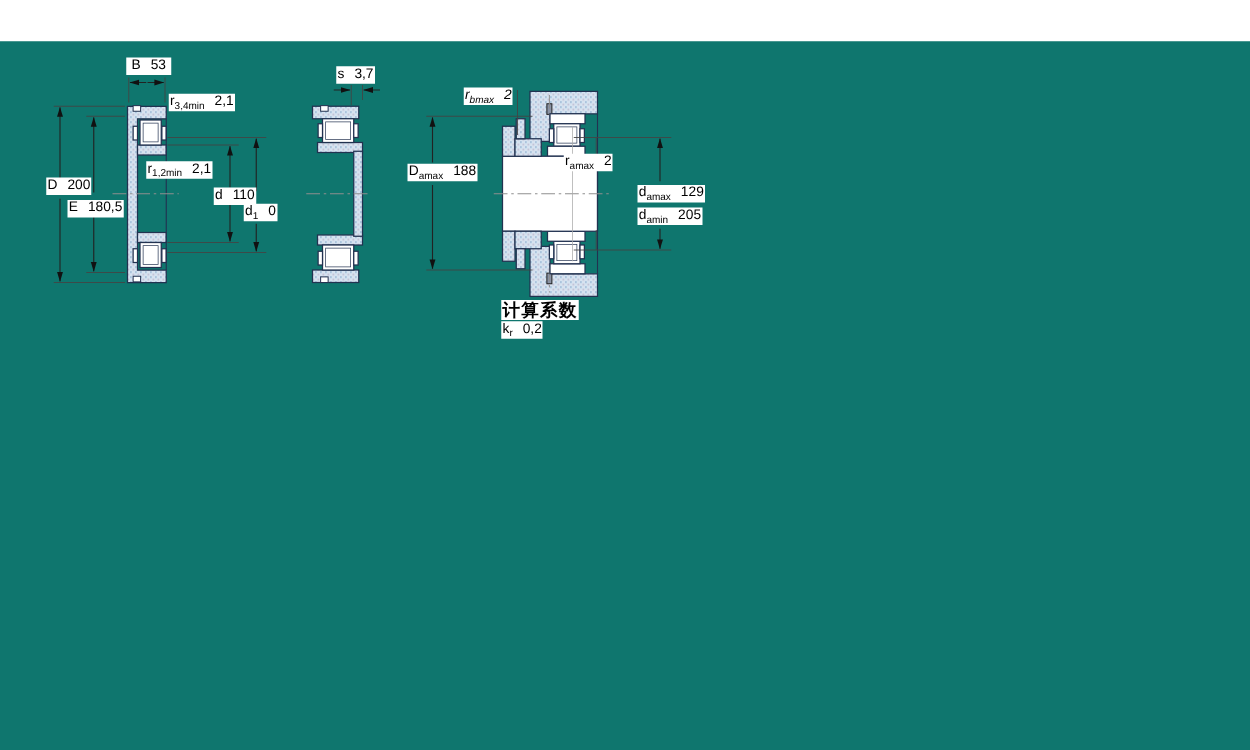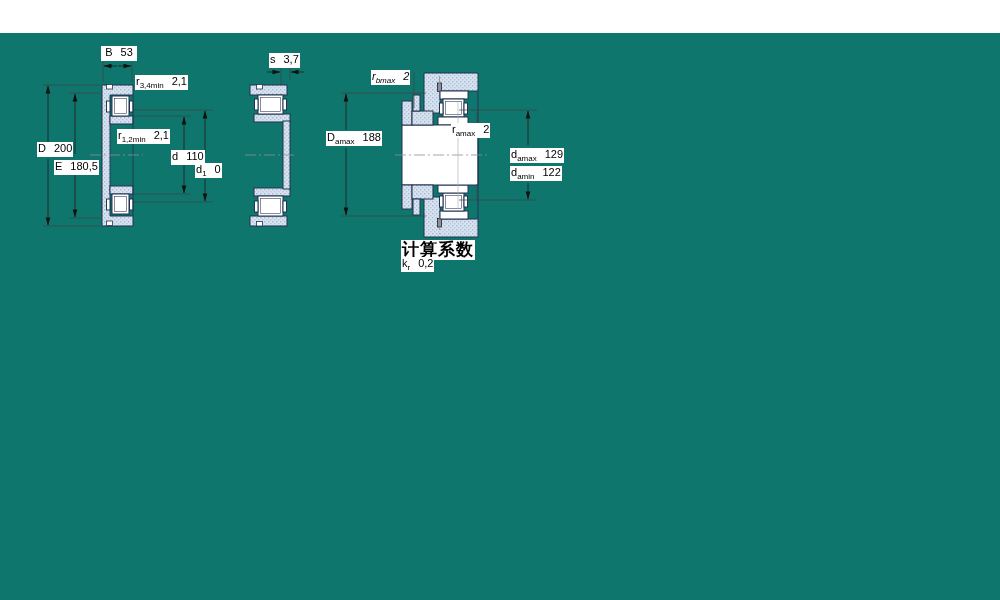--- a/index.html
+++ b/index.html
@@ -14,21 +14,21 @@
   .dim{stroke:#222222;stroke-width:0.9;fill:none;}
   .ext{stroke:#444444;stroke-width:0.7;fill:none;}
   .ext2{stroke:#aaaaaa;stroke-width:0.6;fill:none;}
   .cl{stroke:#8f8f8f;stroke-width:0.8;fill:none;stroke-dasharray:11 3 2 3;}
   .pin{fill:#8a93a5;stroke:#222;stroke-width:0.8;}
   .lbl{position:absolute;font-size:11px;color:#000;background:#fff;white-space:nowrap;
        line-height:1.15;padding:0 1px;}
   .lbl sub{font-size:8px;vertical-align:-3px;letter-spacing:0;}
   .lbl .val{margin-left:8px;}
   .lbl.center{text-align:center;}
-  .lbl.title{font-weight:bold;font-size:17px;letter-spacing:1px;}
+  .lbl.title{font-weight:bold;font-size:14px;letter-spacing:1px;}
 </style>
 </head>
 <body>
 
 <div class="canvas">
 
   <svg width="1000" height="600" viewBox="0 0 1000 600">
     <defs>
       <pattern id="sp" width="4" height="4" patternUnits="userSpaceOnUse">
         <rect width="4" height="4" fill="#d6e3f0"></rect>
@@ -208,21 +208,21 @@
 
   <div class="lbl" style="left:451px;top:90px;">
     <span>r</span><sub>amax</sub><span class="val">2</span>
   </div>
 
   <div class="lbl" style="left:510px;top:115px;">
     <span>d</span><sub>amax</sub><span class="val">129</span>
   </div>
 
   <div class="lbl" style="left:510px;top:133px;">
-    <span>d</span><sub>amin</sub><span class="val">122</span>
+    <span>d</span><sub>amin</sub><span class="val">205</span>
   </div>
 
   <div class="lbl title" style="left:401px;top:207px;">计算系数</div>
 
   <div class="lbl" style="left:401px;top:224px;text-align:right;">
     <span>k</span><sub>r</sub><span class="val">0,2</span>
   </div>
 
 </div>
 

